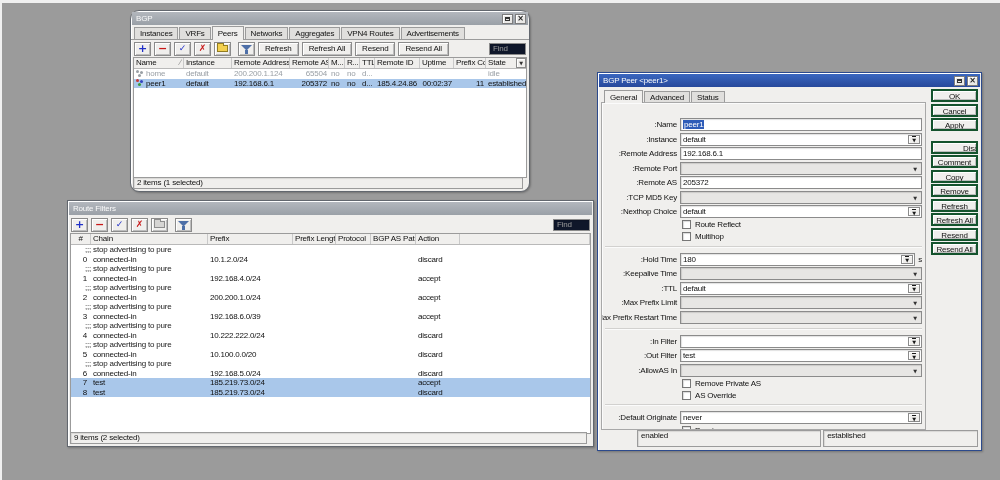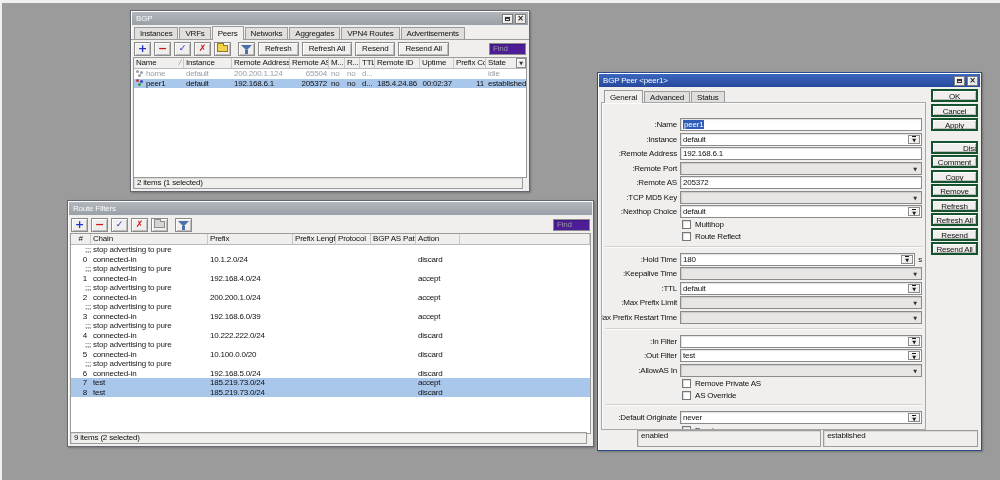--- a/index.html
+++ b/index.html
@@ -71,21 +71,21 @@
   .folder { position:relative; width:11px; height:7px; background:#f2d04e; border:1px solid #927c20; }
   .folder::before { content:""; position:absolute; left:-1px; top:-3px; width:5px; height:2px; background:#f2d04e; border:1px solid #927c20; border-bottom:none; }
   .folder.disabled { background:#d6d5d3; border-color:#8d8d8d; }
   .folder.disabled::before { background:#d6d5d3; border-color:#8d8d8d; }
   .funnel { position:relative; width:11px; height:10px; }
   .funnel::before { content:""; position:absolute; left:0; top:1px; width:1px; border-left:5px solid transparent; border-right:5px solid transparent; border-top:5px solid #4d6fa8; }
   .funnel::after { content:""; position:absolute; left:4px; top:6px; width:3px; height:4px; background:#4d6fa8; }
   .ibtn.ml { margin-left:4px; }
   .find {
     margin-left:auto; width:37px; height:12px; line-height:10px;
-    background:#4c1d95; border:1px solid #8b8b8b;
+    background:#0f172a; border:1px solid #8b8b8b;
     box-shadow: inset 1px 1px 1px rgba(0,0,0,.12);
     color:#9a9a9a; padding:0 3px;
   }
 
   
   .table { position:relative; margin:0 2px; background:#fff; border:1px solid #9b9b9b; overflow:hidden; }
   .thead { display:grid; height:11px; background:#f0efed; border-bottom:1px solid #b9b9b9; }
   .thead > div {
     border-right:1px solid #c9c9c9; padding:0 2px; line-height:10px;
     white-space:nowrap; overflow:hidden; display:flex; align-items:center;
@@ -116,21 +116,21 @@
   .trow.comment .c-chain { overflow:visible; margin-left:-8px; color:#222; }
 
   .statusbar { position:absolute; left:2px; right:6px; bottom:2px; height:12px; display:flex; gap:2px; }
   .scell {
     flex:1; background:#f0efed; border:1px solid #9b9b9b;
     box-shadow: inset 1px 1px 1px rgba(0,0,0,.10);
     line-height:10px; padding:0 3px; white-space:nowrap; overflow:hidden;
   }
 
   
-  #bgp-window { left:130px; top:10px; width:400px; height:182px; }
+  #bgp-window { left:130px; top:10px; width:400px; height:182px;border-radius:9px; }
   #rf-window  { left:67px;  top:200px; width:527px; height:247px; }
   #peer-dialog{ left:597px; top:72px; width:385px; height:379px; border-color:#2c4a8c; }
   #bgp-table { height:121px; }
   #rf-table  { height:201px; }
 
   
   .dlg-tabs { position:absolute; left:3px; top:16px; display:flex; align-items:flex-end; height:13px; }
   .dlg-tabs .tab { height:11px; line-height:11px; }
   .dlg-tabs .tab.active { height:13px; line-height:13px; margin-bottom:-1px; }
   .dlg-content {
@@ -572,25 +572,25 @@
     <div class="frow">
       <div class="flabel">Nexthop Choice:</div>
       <div class="ctrl combo w-full"><span>default</span>
         <span class="combo-btn">
             <span class="dd-glyph">▼</span>
           </span>
       </div>
     </div>
     <div class="crow">
       <span class="checkbox"></span>
-      <span>Multihop</span>
+      <span>Route Reflect</span>
     </div>
     <div class="crow">
       <span class="checkbox"></span>
-      <span>Route Reflect</span>
+      <span>Multihop</span>
     </div>
     <div class="fsep"></div>
     <div class="frow">
       <div class="flabel">Hold Time:</div>
       <div class="ctrl combo w-short"><span>180</span>
         <span class="combo-btn">
             <span class="dd-glyph">▼</span>
           </span>
       </div>
       <span class="suffix">s</span>

